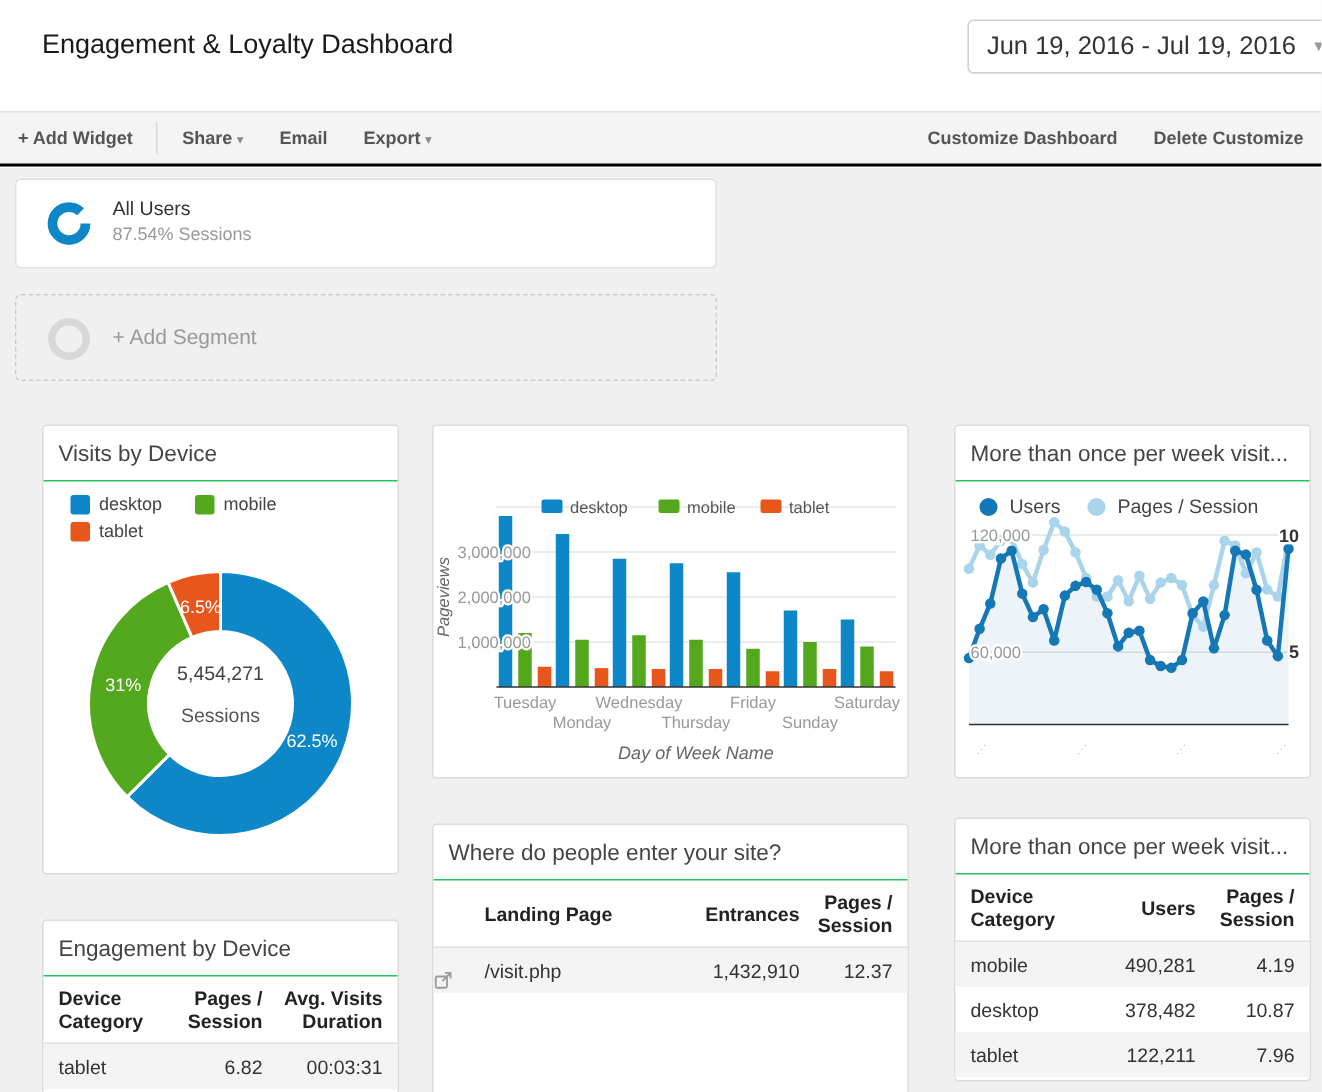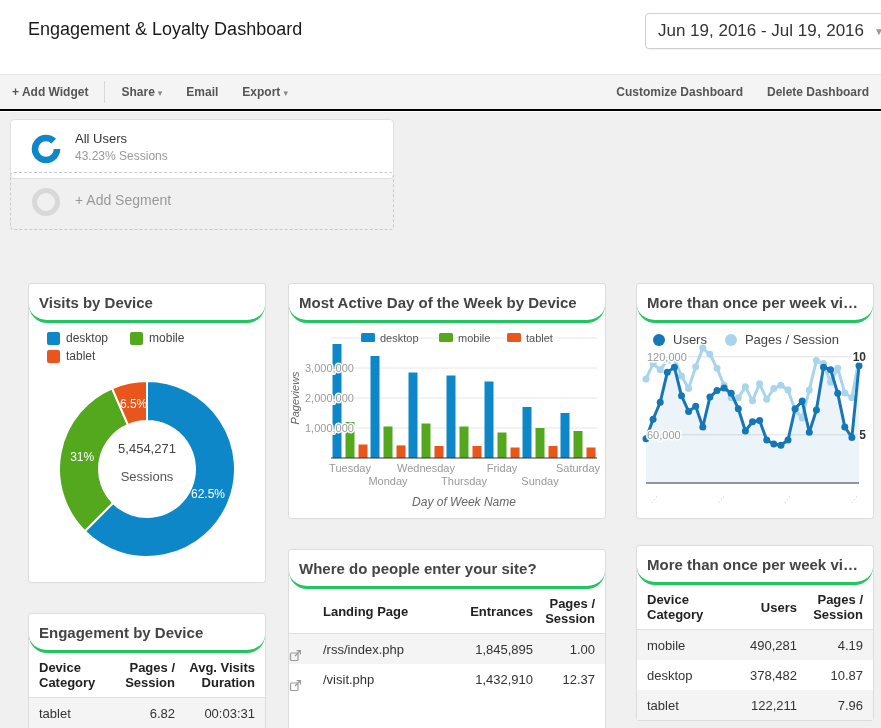--- a/index.html
+++ b/index.html
@@ -25,36 +25,36 @@
     display: flex; align-items: center; font-size: 12px; color: #555; font-weight: bold;
   }
   .tb-item { padding: 0 12px; cursor: pointer; white-space: nowrap; }
   .tb-item .caret { font-size: 9px; color: #888; margin-left: 3px; }
   .tb-divider { width: 1px; height: 22px; background: #d9d9d9; margin: 0 4px; }
   .tb-right { margin-left: auto; display: flex; }
   
   .content { position: absolute; left: 0; top: 112px; width: 881px; height: 616px; background: #f0f0f0; }
   
   .seg-card {
-    position: absolute; left: 10px; width: 384px; background: #fff;
+    position: absolute; left: 10px; width: 468px; background: #fff;
     border: 1px solid #e0e0e0; border-radius: 4px; cursor: pointer;
   }
   .seg-all { top: 7px; height: 60px; }
-  .seg-add { top: 60px; height: 58px; background: transparent; border: 1px dashed #c9c9c9; text-align: center; }
+  .seg-add { top: 84px; height: 58px; background: transparent; border: 1px dashed #c9c9c9; text-align: center; }
   .seg-icon { position: absolute; left: 20px; top: 14px; width: 30px; height: 30px; }
   .seg-name { position: absolute; left: 64px; top: 11px; font-size: 13px; color: #333; }
   .seg-detail { position: absolute; left: 64px; top: 29px; font-size: 12px; color: #999; }
   .seg-add-label { position: absolute; left: 64px; top: 19px; font-size: 14px; color: #999; }
   
   .card {
     position: absolute; background: #fff; border: 1px solid #dcdcdc; border-radius: 3px;
   }
   .card-title {
-    font-size: 15px; font-weight: bold; color: #444; padding: 10px 10px 9px 10px;
-    border-bottom: 3px solid #22c55e; white-space: nowrap; overflow: hidden; text-overflow: ellipsis; border-radius: 18px;
+    font-size: 15px; font-weight: normal; color: #444; padding: 10px 10px 9px 10px;
+    border-bottom: 1px solid #22c55e; white-space: nowrap; overflow: hidden; text-overflow: ellipsis;
   }
   #w-visits     { left: 28px;  top: 171px; width: 238px; height: 300px; }
   #w-engagement { left: 28px;  top: 501px; width: 238px; height: 240px; }
   #w-bar        { left: 288px; top: 171px; width: 318px; height: 236px; }
   #w-landing    { left: 288px; top: 437px; width: 318px; height: 230px; }
   #w-line       { left: 636px; top: 171px; width: 238px; height: 236px; }
   #w-device     { left: 636px; top: 433px; width: 238px; height: 176px; }
   .card svg { position: absolute; left: 0; }
   
   .legend { display: flex; flex-wrap: wrap; padding: 8px 0 0 18px; position: relative; }
@@ -99,32 +99,32 @@
 </div>
 
 <div class="toolbar">
   <span class="tb-item">+ Add Widget</span>
   <span class="tb-divider"></span>
   <span class="tb-item"><span>Share</span><span class="caret">▾</span></span>
   <span class="tb-item">Email</span>
   <span class="tb-item"><span>Export</span><span class="caret">▾</span></span>
   <span class="tb-right">
     <span class="tb-item">Customize Dashboard</span>
-    <span class="tb-item">Delete Dashboard</span>
+    <span class="tb-item">Delete Customize</span>
   </span>
 </div>
 
 <div class="content">
 
   <div class="seg-card seg-all">
     <svg class="seg-icon" viewBox="0 0 30 30">
       <circle cx="15" cy="15" r="11" fill="none" stroke="#0d87c8" stroke-width="6.5" stroke-dasharray="60 9.1"></circle>
     </svg>
     <div class="seg-name">All Users</div>
-    <div class="seg-detail">43.23% Sessions</div>
+    <div class="seg-detail">87.54% Sessions</div>
   </div>
 
   <div class="seg-card seg-add">
     <svg class="seg-icon" viewBox="0 0 30 30">
       <circle cx="15" cy="15" r="11.5" fill="none" stroke="#d8d8d8" stroke-width="5"></circle>
     </svg>
     <div class="seg-add-label">+ Add Segment</div>
   </div>
 
   <section class="card" id="w-visits">
@@ -149,21 +149,20 @@
         <path d="M55.77460325558383,247.2253967444162 A88,88 0 0 1 83.05098562413933,104.23759293980964 L98.93690124953054,140.94777796716892 A48,48 0 0 0 84.05887450304573,218.94112549695427 Z" fill="#54a81e" stroke="#fff" stroke-width="2"></path>
         <text x="53.16904145190655" y="176.63283323734214" text-anchor="middle" font-size="12" fill="#fff">31%</text>
         <path d="M83.05098562413933,104.23759293980964 A88,88 0 0 1 117.99999999999997,97 L117.99999999999999,137 A48,48 0 0 0 98.93690124953054,140.94777796716892 Z" fill="#e8561b" stroke="#fff" stroke-width="2"></path>
         <text x="104.61603850647018" y="124.37129449896347" text-anchor="middle" font-size="12" fill="#fff">6.5%</text>
         <text x="118" y="169" text-anchor="middle" font-size="13" fill="#444">5,454,271</text>
         <text x="118" y="197" text-anchor="middle" font-size="13" fill="#555">Sessions</text>
       </svg>
   </section>
 
   <section class="card" id="w-bar">
-    <h2 class="card-title">Most Active Day of the Week by Device</h2>
     <svg id="bar-svg" width="318" height="204" style="top:32px;">
         <line x1="42" y1="112" x2="308" y2="112" stroke="#e6e6e6" stroke-width="1"></line>
         <line x1="42" y1="82" x2="308" y2="82" stroke="#e6e6e6" stroke-width="1"></line>
         <line x1="42" y1="52" x2="308" y2="52" stroke="#e6e6e6" stroke-width="1"></line>
         <line x1="42" y1="22" x2="308" y2="22" stroke="#e6e6e6" stroke-width="1"></line>
         <rect x="43.5" y="28" width="9" height="114" fill="#0d87c8"></rect>
         <rect x="56.5" y="106" width="9" height="36" fill="#54a81e"></rect>
         <rect x="69.5" y="128.5" width="9" height="13.5" fill="#e8561b"></rect>
         <text x="61" y="156" text-anchor="middle" font-size="11" fill="#999">Tuesday</text>
         <rect x="81.5" y="40" width="9" height="102" fill="#0d87c8"></rect>
@@ -319,33 +318,20 @@
     <h2 class="card-title">Where do people enter your site?</h2>
     <div class="ga-table t-landing" id="landing-table">
         <div class="ga-hrow">
           <span class="cell c0">Landing Page</span>
           <span class="cell c1 num">Entrances</span>
           <span class="cell c2 num">Pages / Session</span>
         </div>
         <div class="ga-rows">
           <div class="ga-row">
             <span class="cell c0">
-              <span>/rss/index.php</span>
-              <span class="link-icon">
-                <svg width="13" height="13" viewBox="0 0 13 13">
-                  <rect x="1.5" y="4" width="7.5" height="7.5" rx="1" fill="none" stroke="#9a9a9a" stroke-width="1.2"></rect>
-                  <path d="M6,7 L11,2 M7.6,1.6 L11.4,1.6 L11.4,5.4" fill="none" stroke="#9a9a9a" stroke-width="1.2"></path>
-                </svg>
-              </span>
-            </span>
-            <span class="cell c1 num"><span>1,845,895</span></span>
-            <span class="cell c2 num"><span>1.00</span></span>
-          </div>
-          <div class="ga-row">
-            <span class="cell c0">
               <span>/visit.php</span>
               <span class="link-icon">
                 <svg width="13" height="13" viewBox="0 0 13 13">
                   <rect x="1.5" y="4" width="7.5" height="7.5" rx="1" fill="none" stroke="#9a9a9a" stroke-width="1.2"></rect>
                   <path d="M6,7 L11,2 M7.6,1.6 L11.4,1.6 L11.4,5.4" fill="none" stroke="#9a9a9a" stroke-width="1.2"></path>
                 </svg>
               </span>
             </span>
             <span class="cell c1 num"><span>1,432,910</span></span>
             <span class="cell c2 num"><span>12.37</span></span>

